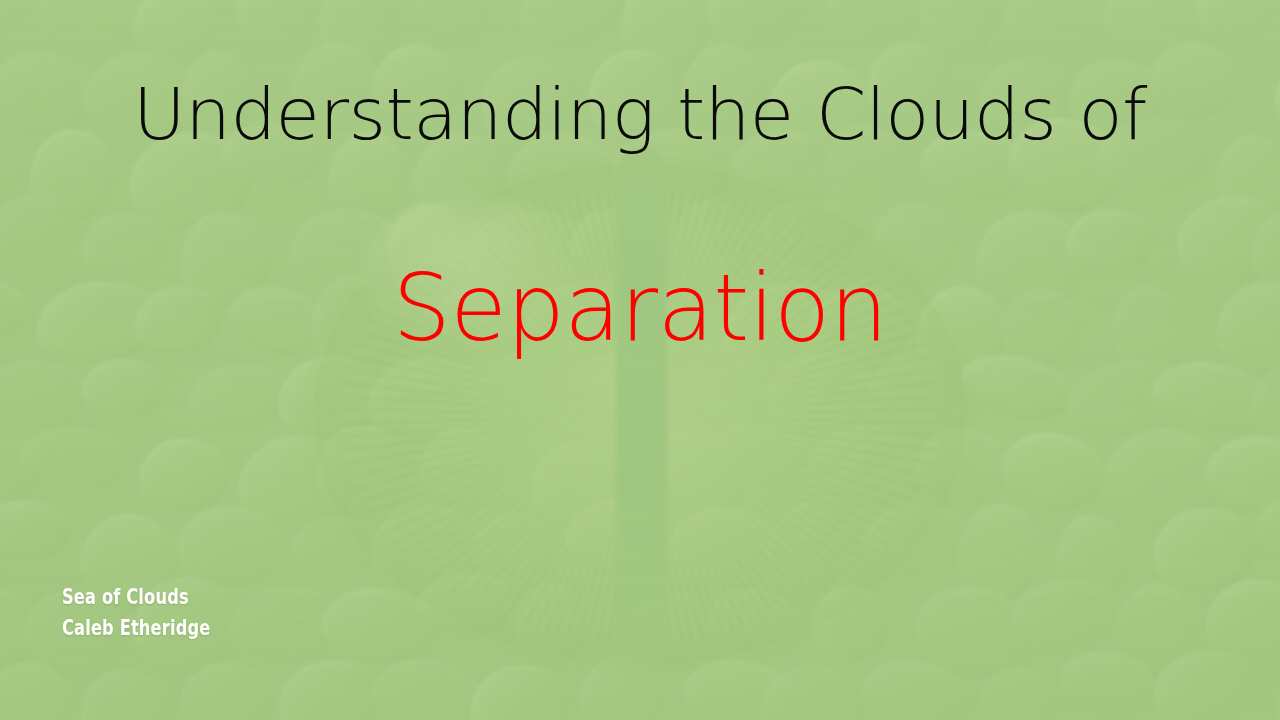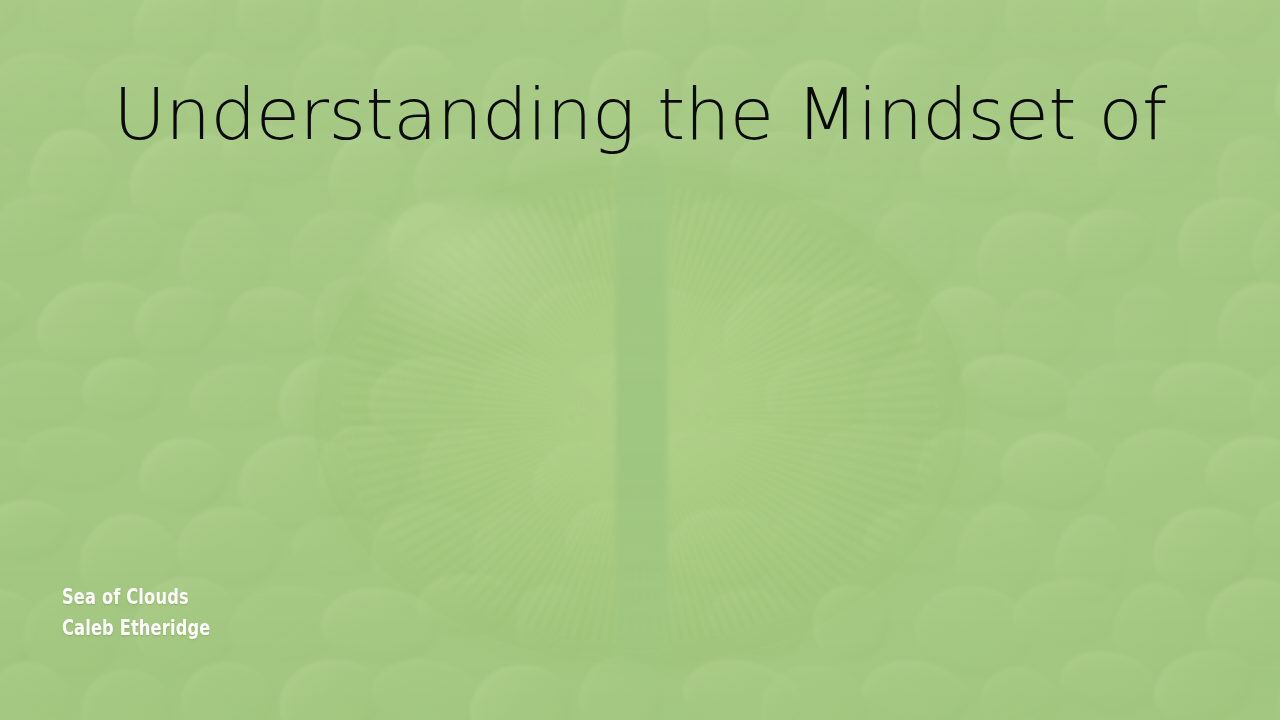--- a/index.html
+++ b/index.html
@@ -319,22 +319,23 @@
     <div class="iris-fiber"></div>
     <div class="iris-rim"></div>
     <div class="pupil"></div>
     <div class="eye-highlight"></div>
   </div>
 
   <div class="wash"></div>
   <div class="wash2"></div>
 
   <div class="content">
-    <div class="title">Understanding the Mindset of</div>
-
+    <div class="title">Understanding the Clouds of</div>
+
+    <div class="subtitle">Separation</div>
 
     <div class="credits">
       <div>Sea of Clouds</div>
       <div>Caleb Etheridge</div>
     </div>
   </div>
 
 </div>
 
 </body></html>

